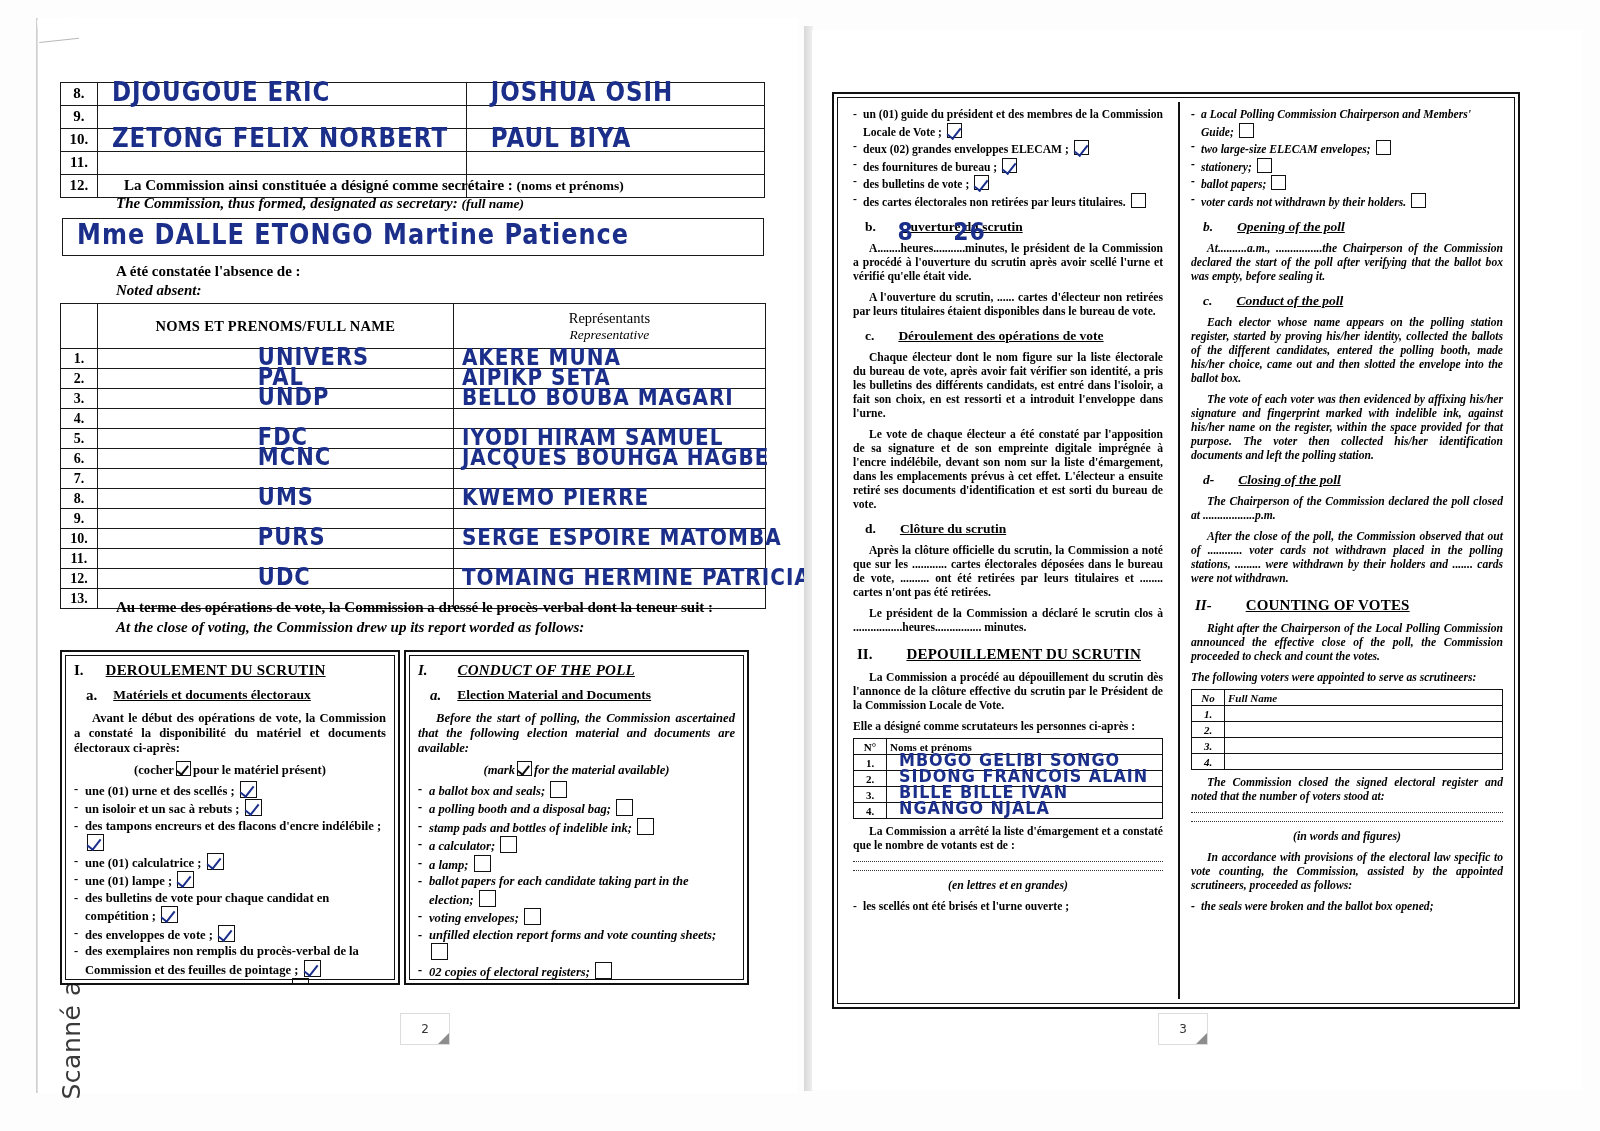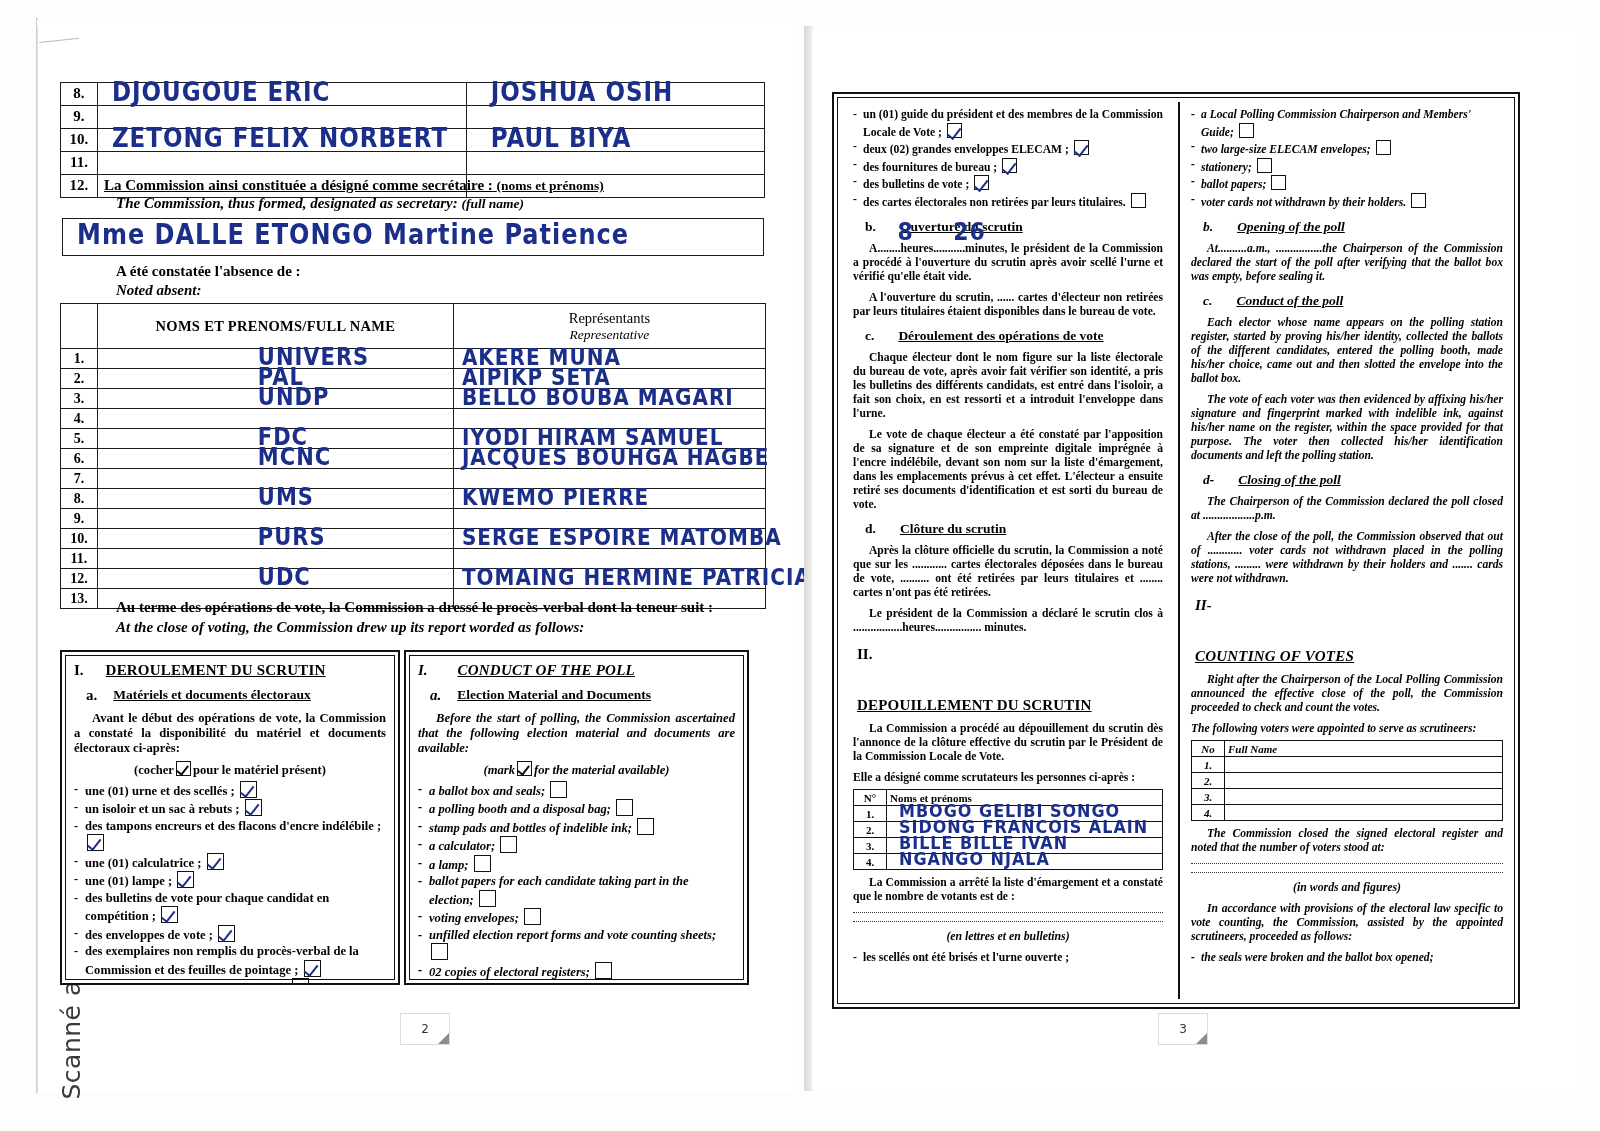--- a/index.html
+++ b/index.html
@@ -215,25 +215,25 @@
   }
   .rpara.it { font-style: italic; }
   .rpara.noind { text-indent: 0; }
 
   .rsec-head { display: flex; gap: 24px; margin: 9px 0 7px 12px; }
   .rsec-num { font-size: 13.5px; font-weight: bold; }
   .rsec-num.it { font-style: italic; }
   .rsec-title { font-size: 13.5px; font-weight: bold; text-decoration: underline; }
   .rsec-title.it { font-style: italic; }
 
-  .rmain-head { display: flex; gap: 34px; margin: 11px 0 8px 4px; align-items: baseline; flex-direction: column;}
+  .rmain-head { display: flex; gap: 34px; margin: 11px 0 8px 4px; align-items: baseline;}
   .rmain-num { font-size: 15px; font-weight: bold; }
   .rmain-num.it { font-style: italic; }
   .rmain-title { font-size: 15px; font-weight: bold; text-decoration: underline; letter-spacing:.2px;}
-  .rmain-title.it { font-style: italic; }
+  .rmain-title.it { }
 
   .rlist { list-style: none; margin: 0 0 4px 0; padding: 0; }
   .rlist li {
     font-size: 11.6px; line-height: 14.5px; font-weight: bold;
     position: relative; padding-left: 10px;
   }
   .rlist li.it { font-style: italic; }
   .rlist li .dash { position: absolute; left: 0; top: 0; }
 
   
@@ -308,21 +308,21 @@
         <td class="repcell"></td>
       </tr>
       <tr>
         <td class="numcell">12.</td>
         <td class="namecell"></td>
         <td class="repcell"></td>
       </tr>
     </tbody>
 </table>
 
-<div class="caption" style="left:104px; top:176px;text-decoration:underline;">
+<div class="caption" style="left:124px; top:176px;">
   <span class="lab-fr">La Commission ainsi constituée a désigné comme secrétaire :</span>
   <span class="small-paren lab-fr">(noms et prénoms)</span>
 </div>
 <div class="caption" style="left:116px; top:194px;">
   <span class="lab-en">The Commission, thus formed, designated as secretary:</span>
   <span class="small-paren lab-en">(full name)</span>
 </div>
 
 <div id="secretary-box">
   <span class="hw" style="left:14px; top:2px; font-size:24px;">Mme DALLE ETONGO Martine Patience</span>
@@ -588,21 +588,21 @@
             <td class="v">
               <span class="hw" style="left:12px; top:-5px; font-size:16px;">NGANGO NJALA</span>
             </td>
           </tr>
         </tbody>
     </table>
 
     <div class="rpara" style="margin-top:6px;">La Commission a arrêté la liste d'émargement et a constaté que le nombre de votants est de :</div>
     <div class="dotline"></div>
     <div class="dotline"></div>
-    <div class="center-it">(en lettres et en bulletins)</div>
+    <div class="center-it">(en lettres et en grandes)</div>
     <ul class="rlist">
       <li><span class="dash">-</span><span>les scellés ont été brisés et l'urne ouverte ;</span></li>
     </ul>
   </div>
 
   <div class="rcol" id="rcol-en">
     <ul class="rlist" id="r-en-items">
         <li class="it"><span class="dash">-</span><span>a Local Polling Commission Chairperson and Members' Guide;</span> <span class="cbox sm"></span></li>
         <li class="it"><span class="dash">-</span><span>two large-size ELECAM envelopes;</span> <span class="cbox sm"></span></li>
         <li class="it"><span class="dash">-</span><span>stationery;</span> <span class="cbox sm"></span></li>

